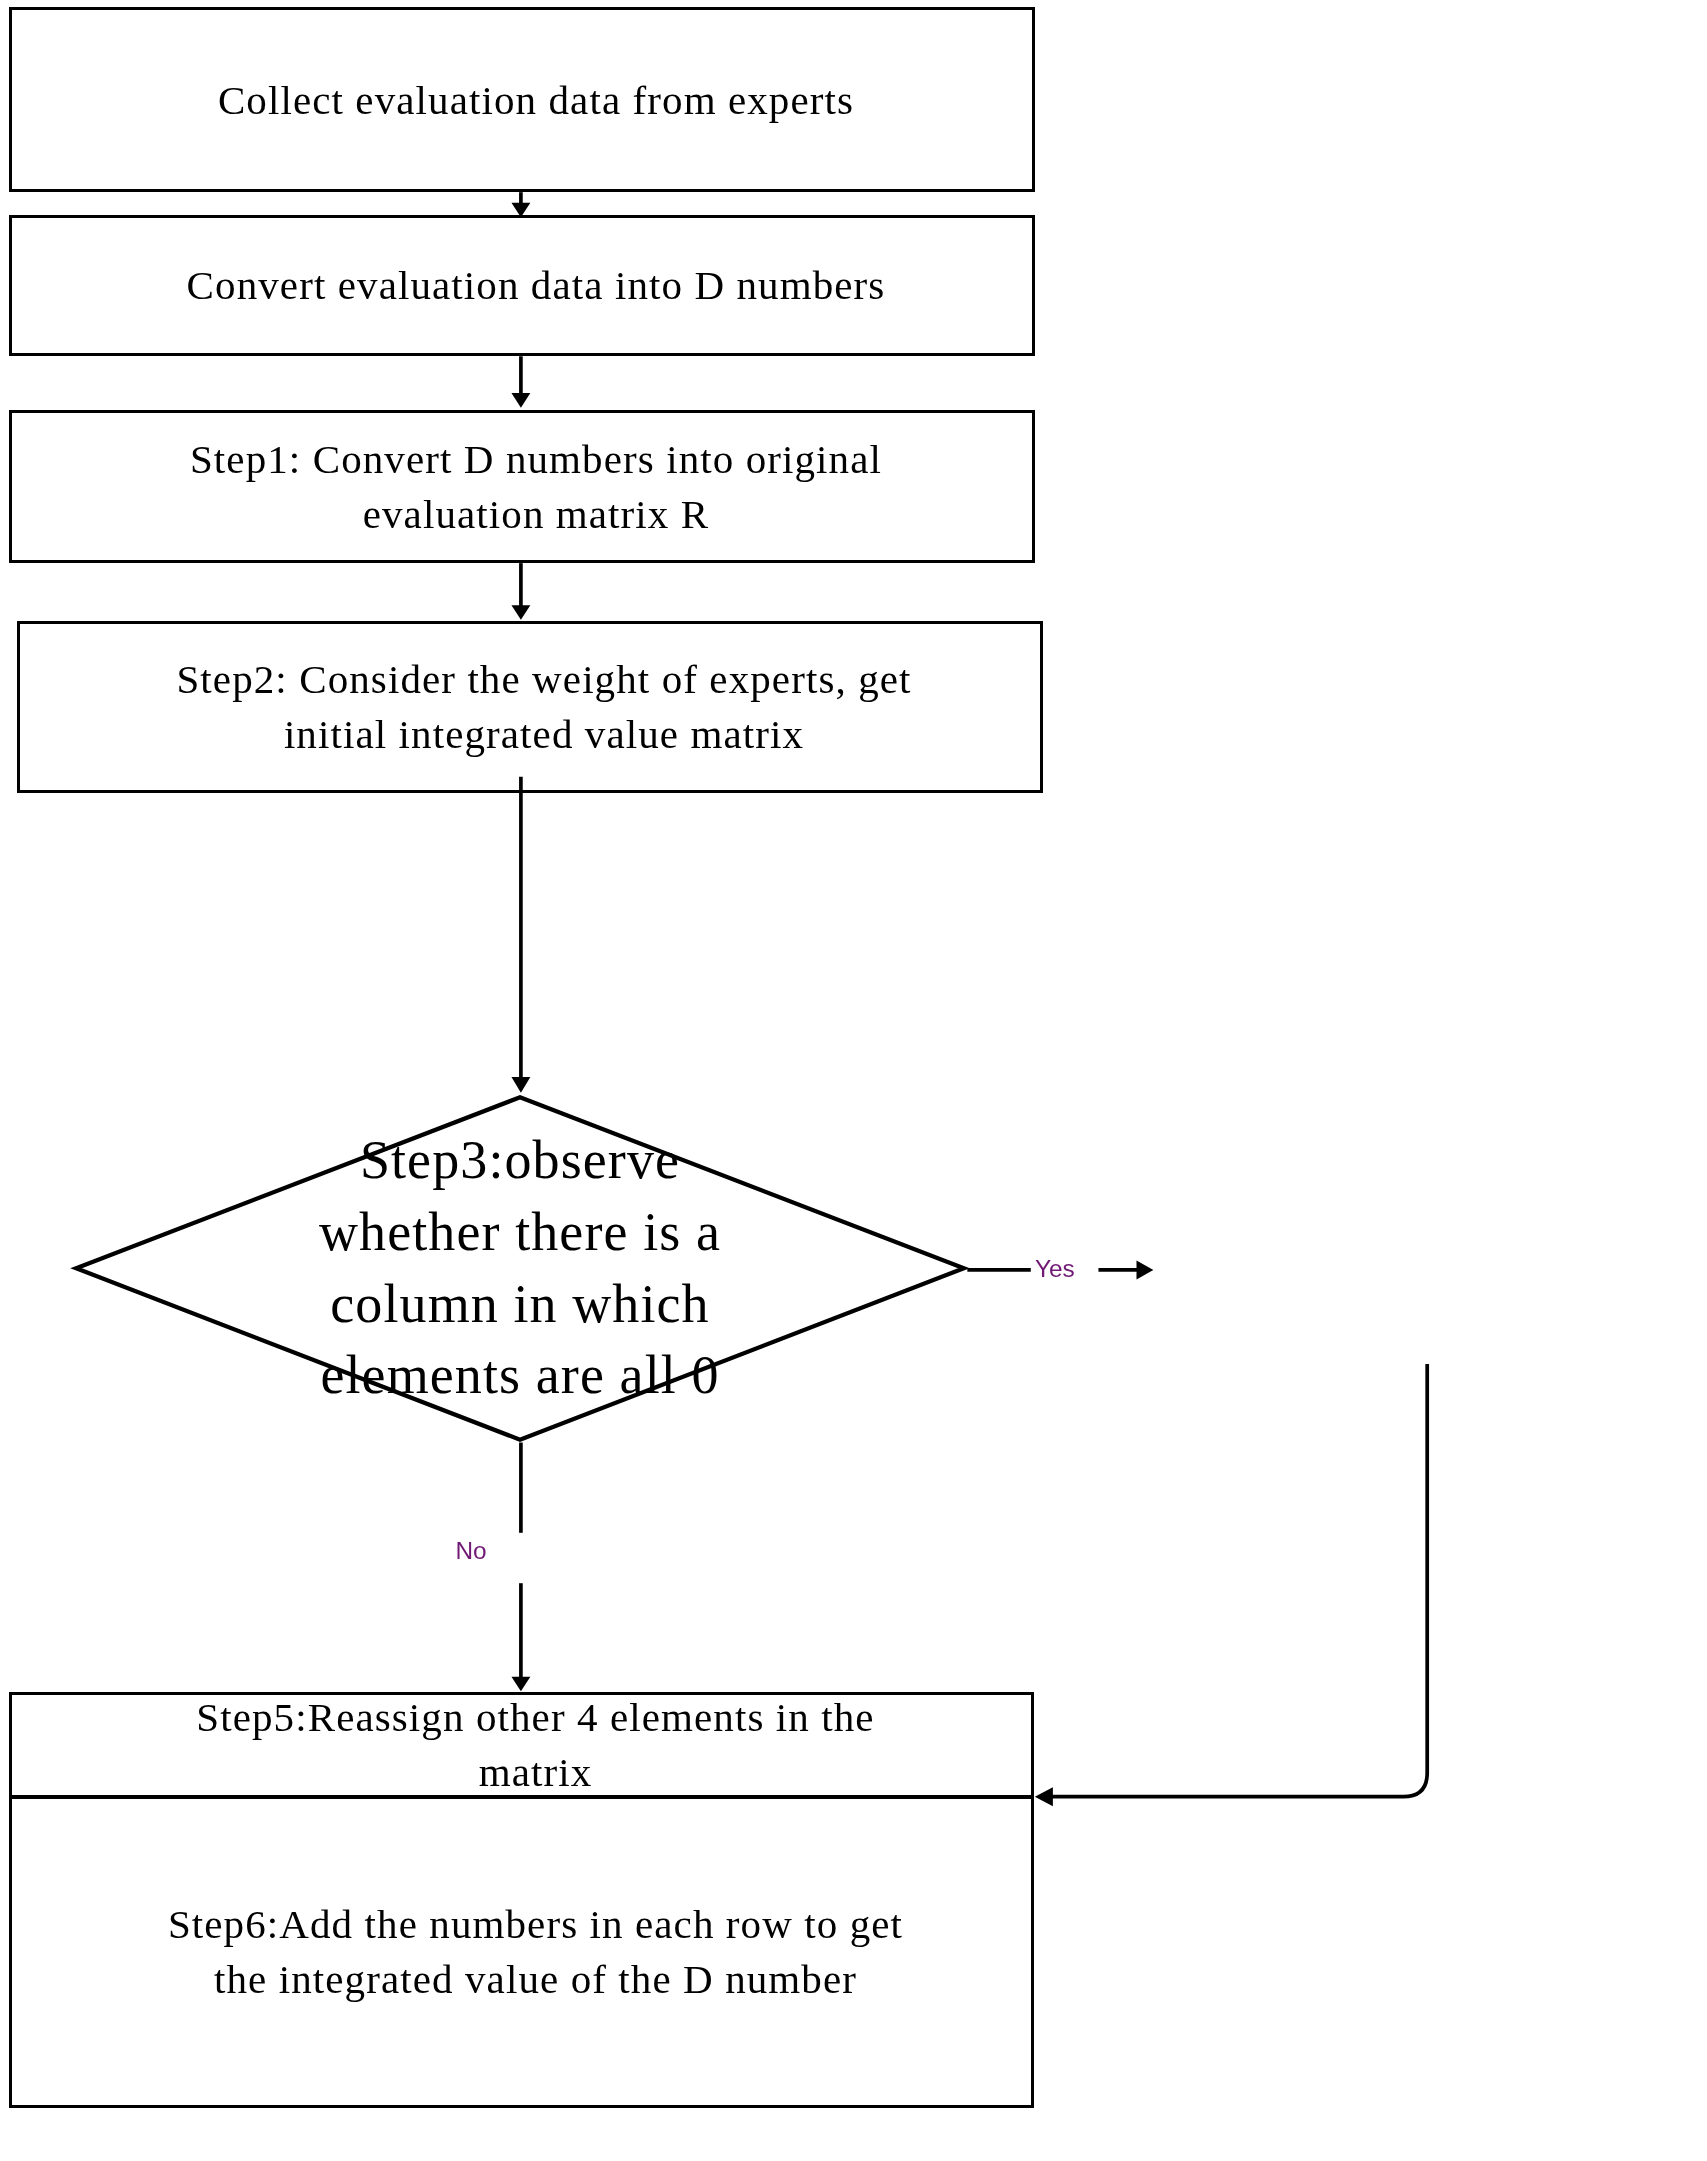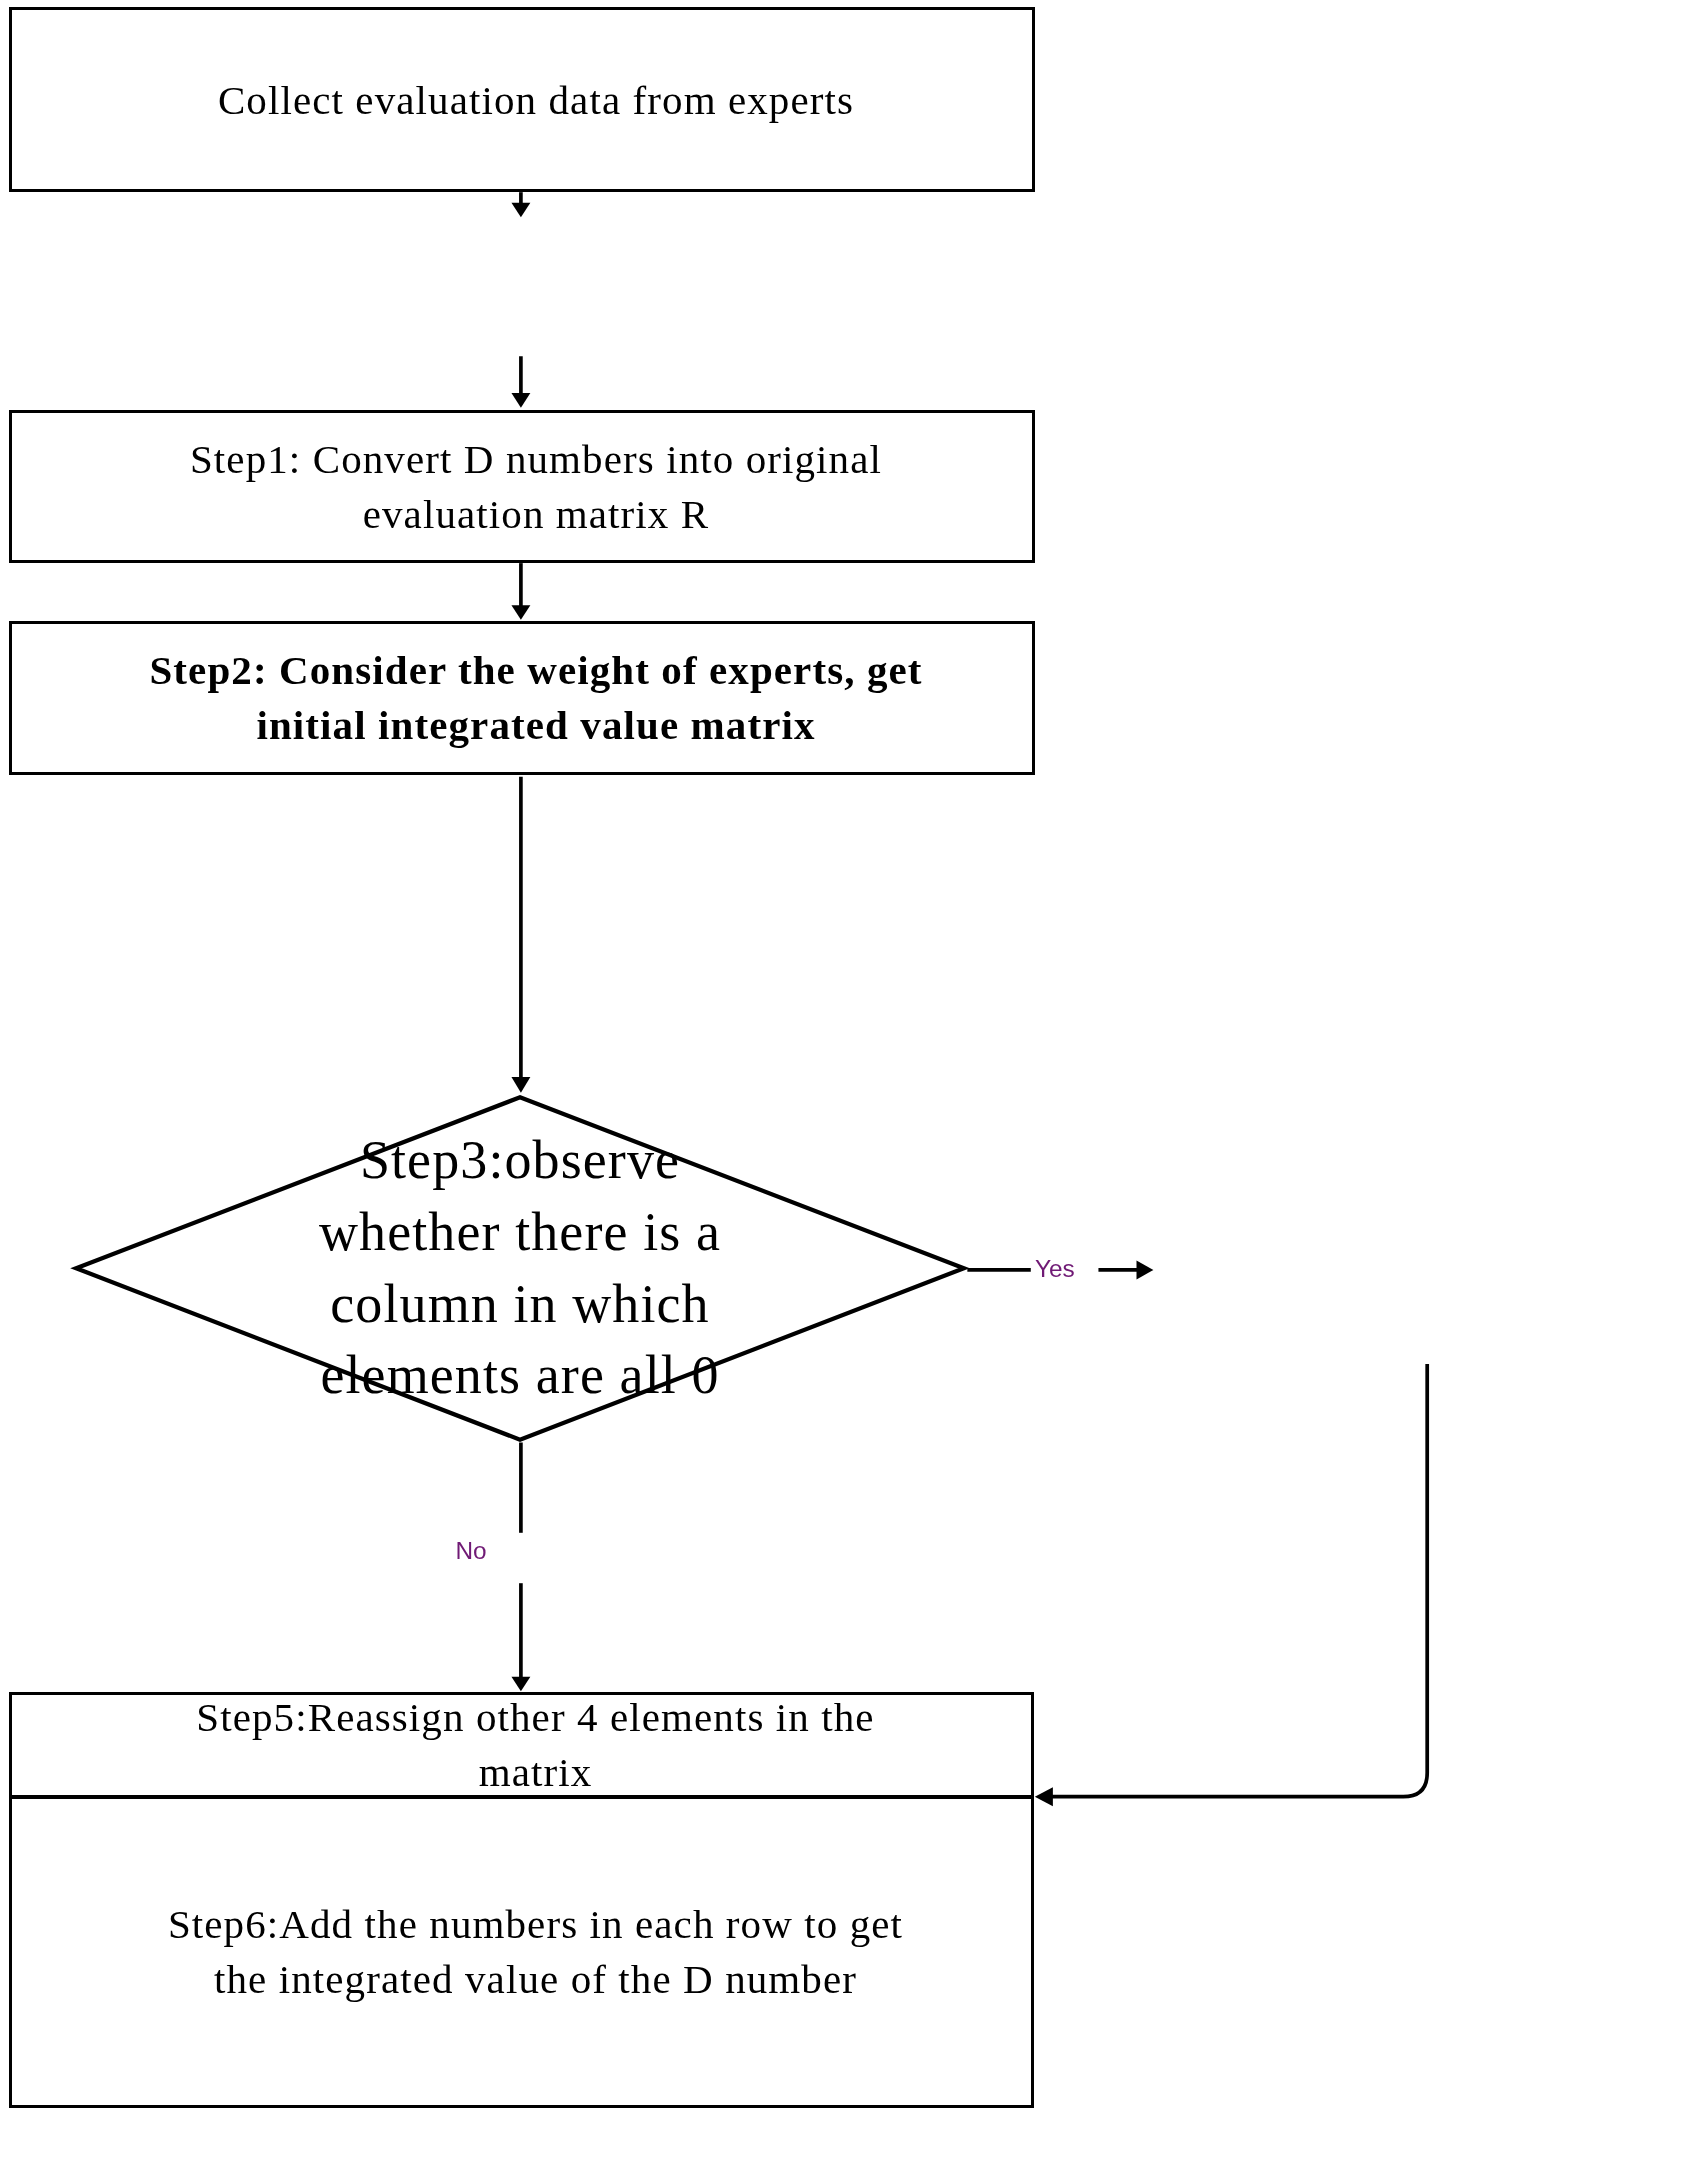--- a/index.html
+++ b/index.html
@@ -101,37 +101,40 @@
 
   <div class="node-box" style="left:9px; top:7.4px; width:1026px; height:185px;">
     <span class="node-text">Collect evaluation data from experts</span>
   </div>
 
   <svg class="connector" style="left:502px; top:192px; width:42px; height:26.6px;" viewBox="0 0 80 50">
     <path class="conn-line" d="M 36 0 L 36 30"></path>
     <polygon class="conn-head" points="36,48 18,20 54,20"></polygon>
   </svg>
 
+  <div class="node-box" style="left:9px; top:215px; width:1026px; height:141px;">
+    <span class="node-text">Convert evaluation data into D numbers</span>
+  </div>
 
   <svg class="connector" style="left:502px; top:356px; width:42px; height:53px;" viewBox="0 0 80 100">
     <path class="conn-line" d="M 36 0 L 36 78"></path>
     <polygon class="conn-head" points="36,98 18,70 54,70"></polygon>
   </svg>
 
   <div class="node-box" style="left:9px; top:410px; width:1026px; height:153px;">
     <span class="node-text">Step1: Convert D numbers into original
 evaluation matrix R</span>
   </div>
 
   <svg class="connector" style="left:502px; top:563px; width:42px; height:58px;" viewBox="0 0 80 110">
     <path class="conn-line" d="M 36 0 L 36 88"></path>
     <polygon class="conn-head" points="36,108 18,80 54,80"></polygon>
   </svg>
 
-  <div class="node-box" style="left:9px; top:621px; width:1026px; height:154px;font-weight:bold;">
+  <div class="node-box" style="left:17px; top:621px; width:1026px; height:172px;">
     <span class="node-text">Step2: Consider the weight of experts, get
 initial integrated value matrix</span>
   </div>
 
   <svg class="connector" style="left:502px; top:775px; width:42px; height:321px;" viewBox="0 0 80 605">
     <path class="conn-line" d="M 36 0 L 36 580"></path>
     <polygon class="conn-head" points="36,602 18,572 54,572"></polygon>
   </svg>
 
   <div class="diamond-wrap" style="left:74px; top:1095px; width:892px; height:347px;">

